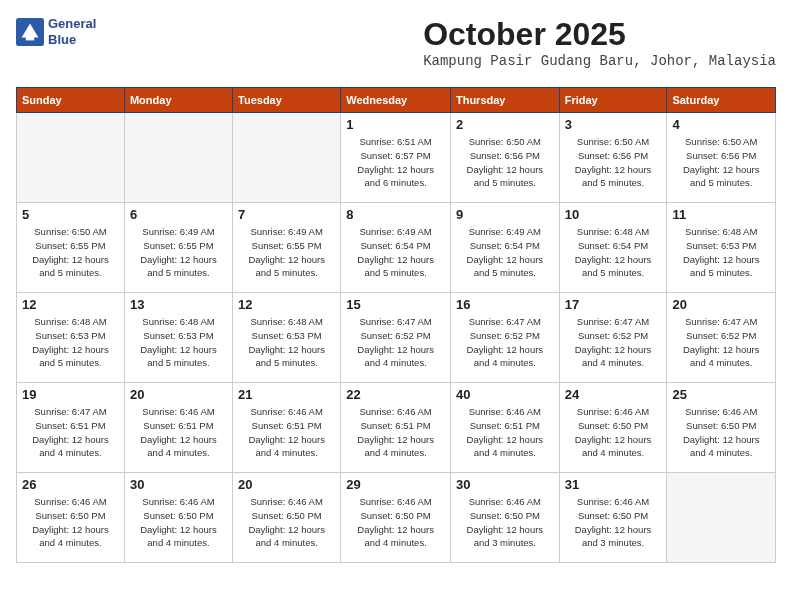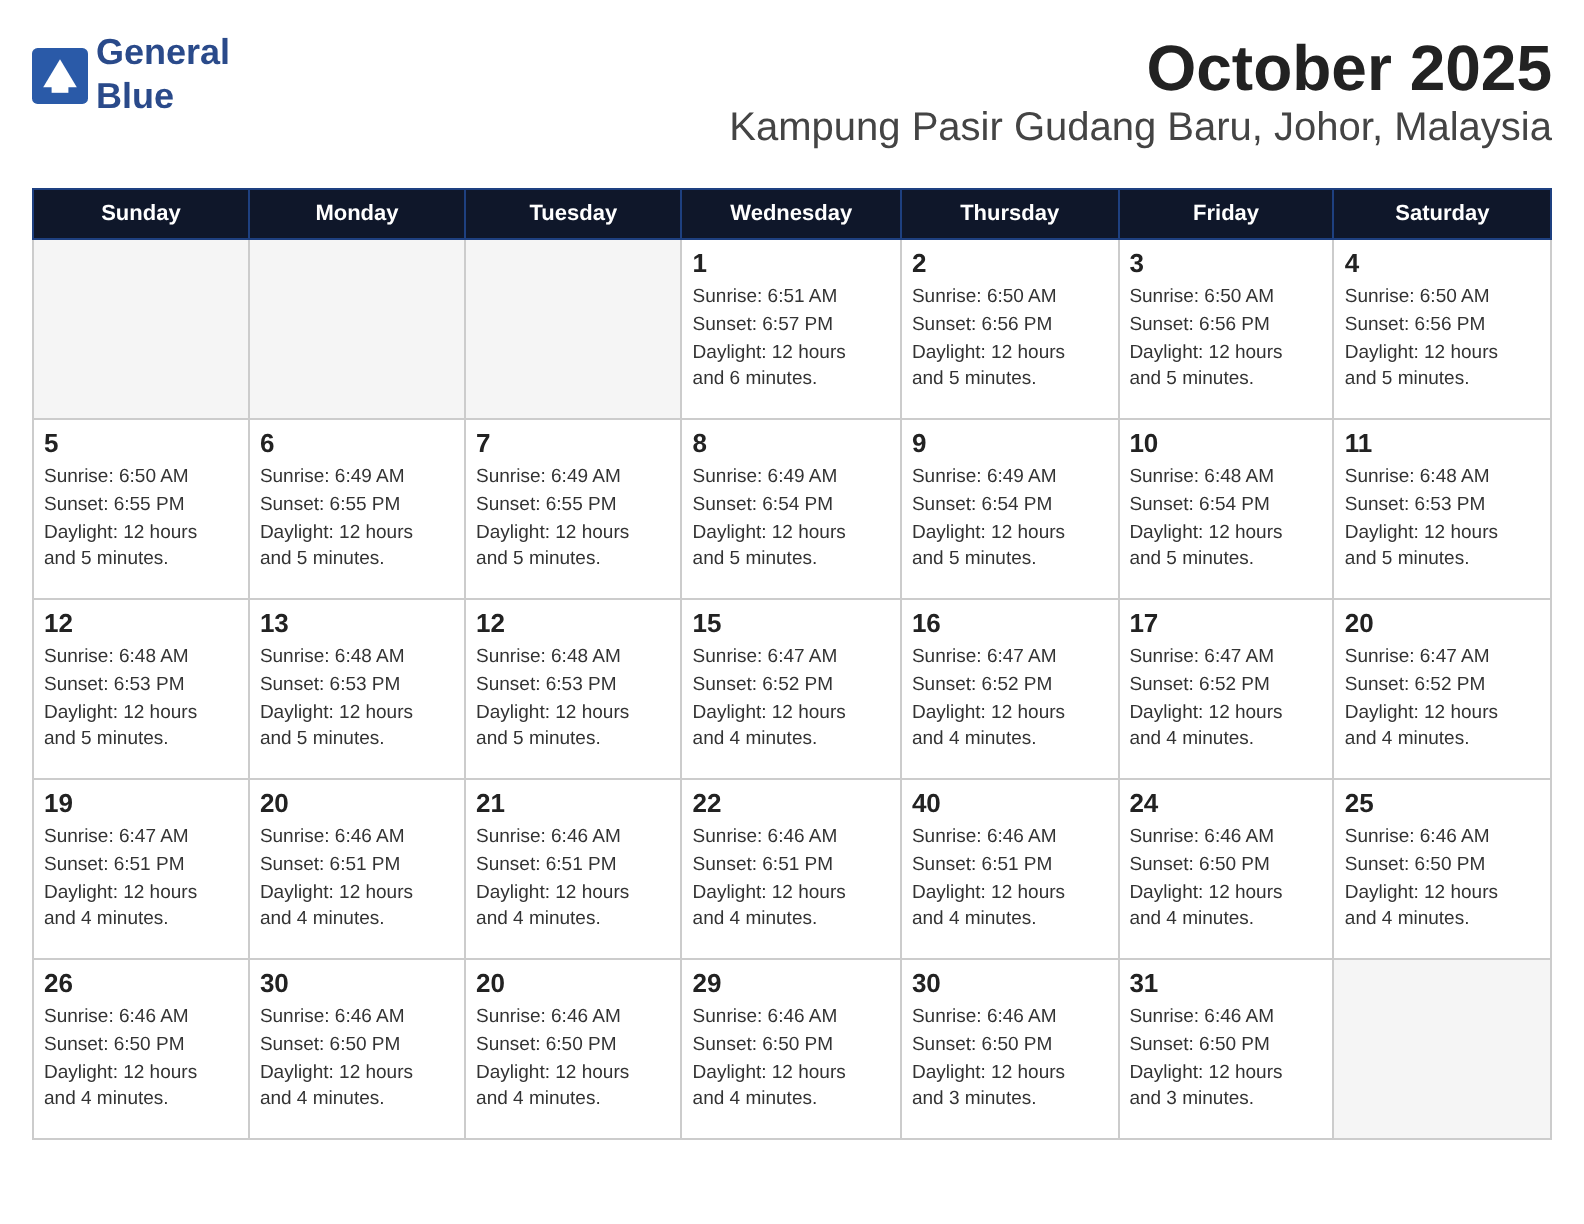--- a/index.html
+++ b/index.html
@@ -9,56 +9,56 @@
       width: 792px;
       min-height: 612px;
       padding: 16px;
     }
     .header-logo {
       display: flex;
       align-items: center;
       margin-bottom: 4px;
     }
     .logo-text {
-      font-size: 18px;
+      font-size: 13px;
       font-weight: bold;
       color: #2a4a8a;
       line-height: 1.2;
     }
     .logo-text span {
       display: block;
     }
     .logo-icon {
       width: 28px;
       height: 28px;
       margin-right: 4px;
     }
     .title-section {
-      text-align: right;
       margin-bottom: 2px;
     }
     .month-title {
       font-size: 32px;
       font-weight: bold;
       color: #222;
     }
     .location-title {
-      font-size: 20px;
+      font-size: 14px;
       color: #444;
       margin-bottom: 8px;
+      font-family: Liberation Mono, monospace;
     }
     .calendar-table {
       width: 100%;
       border-collapse: collapse;
       font-size: 10px;
     }
     .calendar-table thead tr th {
-      background-color: #0f172a;
+      background-color: #c2410c;
       color: #fff;
-      text-align: center;
+      text-align: left;
       padding: 6px 5px;
       font-size: 11px;
       font-weight: bold;
       border: 1px solid #1e4080;
     }
     .calendar-table tbody tr td {
       border: 1px solid #ccc;
       vertical-align: top;
       padding: 4px 5px;
       width: 113px;
@@ -72,20 +72,21 @@
     .day-number {
       font-size: 13px;
       font-weight: bold;
       color: #222;
       margin-bottom: 3px;
     }
     .day-info {
       color: #333;
       font-size: 9.5px;
       line-height: 1.45;
+      text-align: center;
     }
   </style>
 </head>
 <body>
 
 <div style="display:flex; justify-content:space-between; align-items:flex-start; margin-bottom:8px;">
   <div class="header-logo">
     <svg class="logo-icon" viewBox="0 0 40 40">
       <rect x="0" y="0" width="40" height="40" rx="4" fill="#2a5aa8"></rect>
       <polygon points="20,8 32,28 8,28" fill="white"></polygon>

